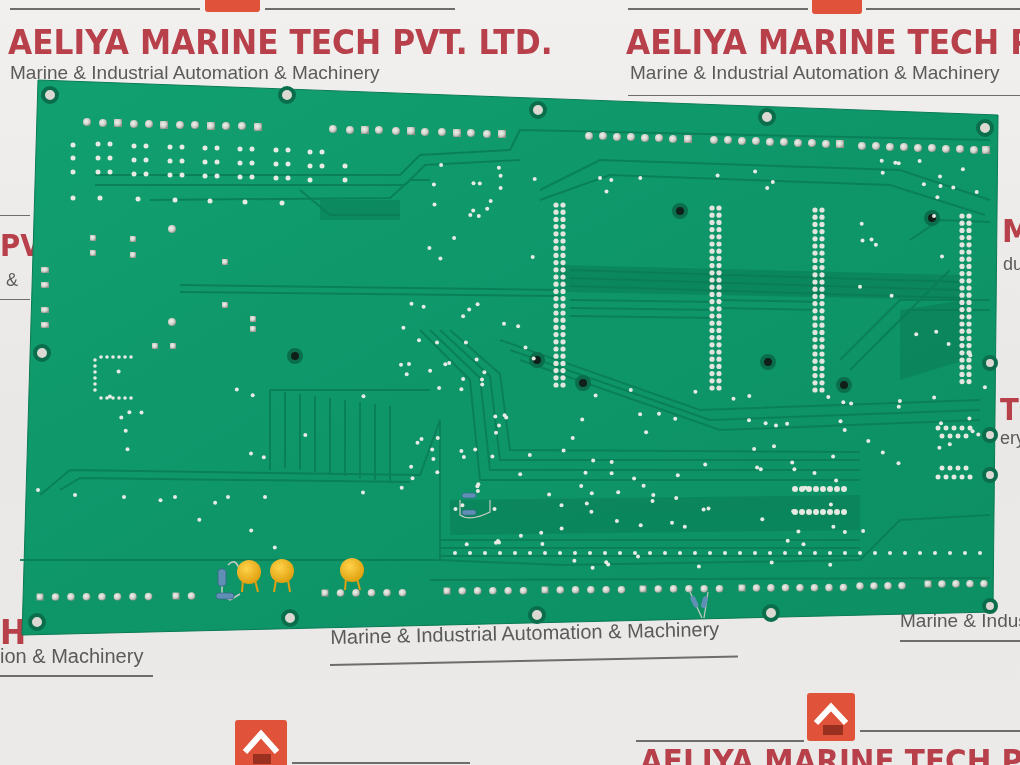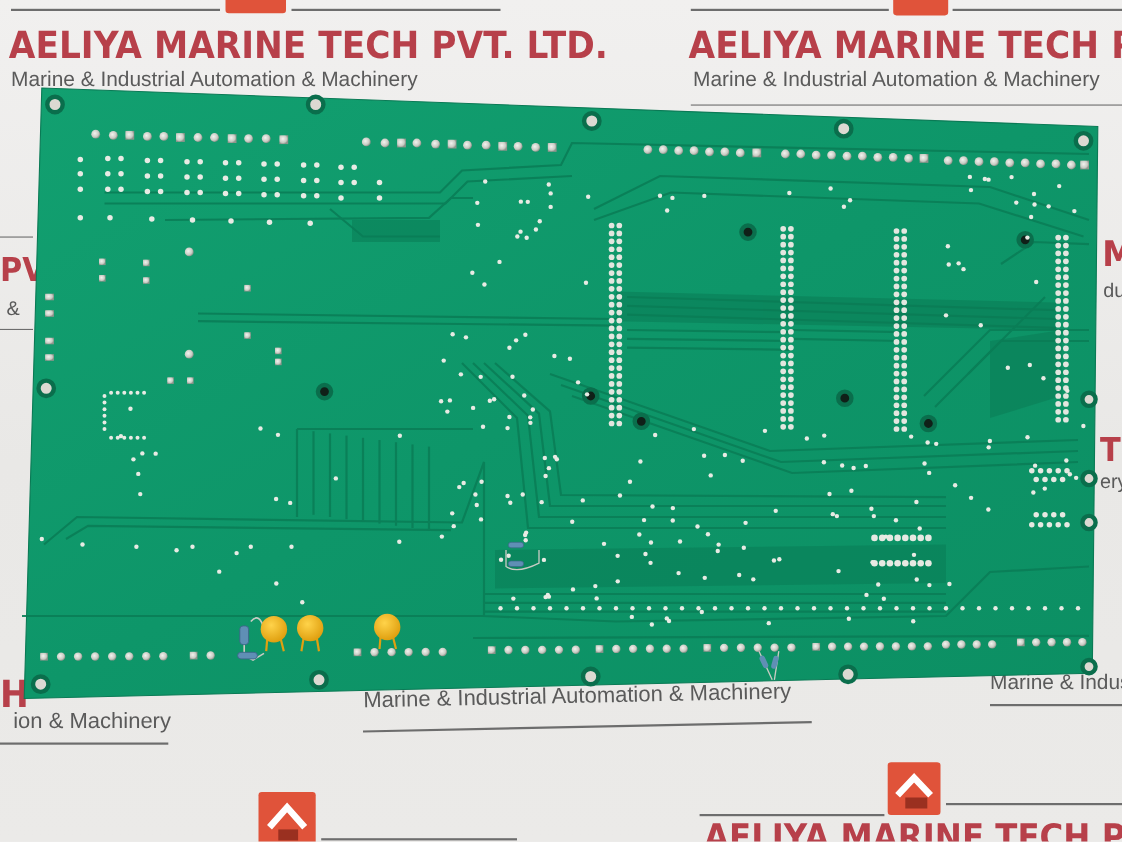--- a/index.html
+++ b/index.html
@@ -35,21 +35,21 @@
 <div class="wm wm-title" style="left:0;top:228px;font-size:30px;">PV</div>
 <div class="wm wm-sub" style="left:6px;top:270px;font-size:18px;">&amp;</div>
 <div class="wm-line" style="left:0;top:299px;width:30px;height:1px;"></div>
 
 <div class="wm wm-title" style="left:1002px;top:212px;font-size:32px;">MA</div>
 <div class="wm wm-sub" style="left:1003px;top:254px;font-size:18px;">du</div>
 <div class="wm wm-title" style="left:1000px;top:392px;font-size:30px;">TD</div>
 <div class="wm wm-sub" style="left:1000px;top:428px;font-size:18px;">ery</div>
 
 <div class="wm wm-title" style="left:0;top:612px;font-size:34px;">H</div>
-<div class="wm wm-sub" style="left:0;top:645px;font-size:20px;margin-left:12px;">ion &amp; Machinery</div>
+<div class="wm wm-sub" style="left:0;top:645px;font-size:20px;">ion &amp; Machinery</div>
 <div class="wm-line" style="left:0;top:675px;width:153px;"></div>
 
 <div class="wm wm-sub" style="left:330px;top:626px;font-size:20px;transform:rotate(-1.2deg);transform-origin:left top;">Marine &amp; Industrial Automation &amp; Machinery</div>
 <div class="wm-line" style="left:330px;top:664px;width:408px;transform:rotate(-1.2deg);transform-origin:left top;"></div>
 
 <div class="wm wm-sub" style="left:900px;top:610px;font-size:19px;">Marine &amp; Indus</div>
 <div class="wm-line" style="left:900px;top:640px;width:130px;"></div>
 
 <div class="logo" style="left:235px;top:720px;width:52px;height:50px;">
   <svg width="52" height="50">

